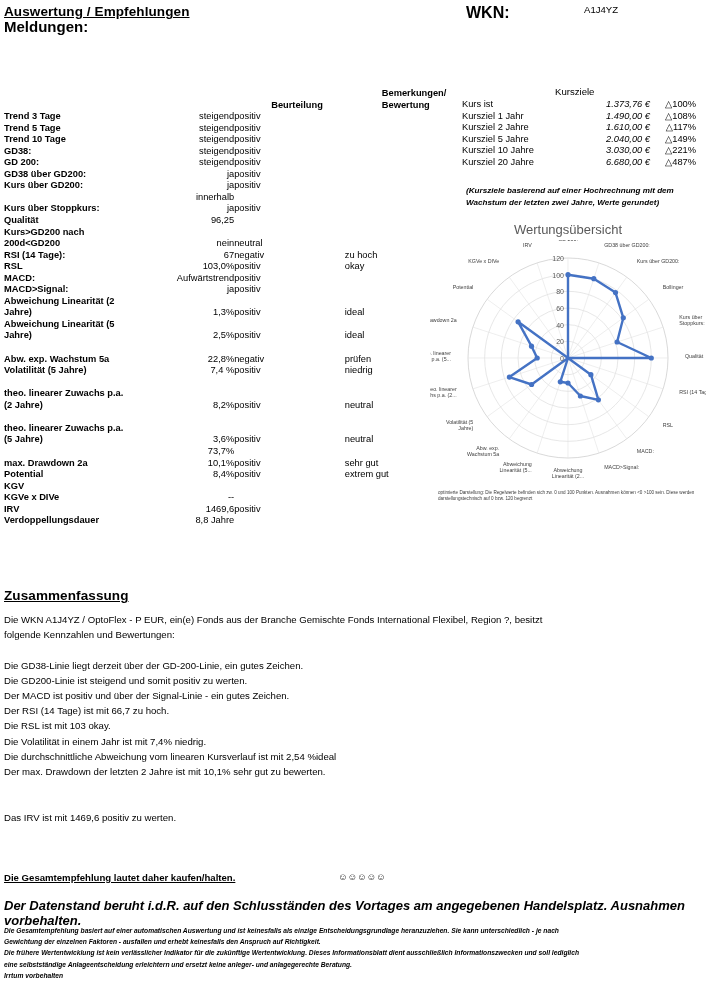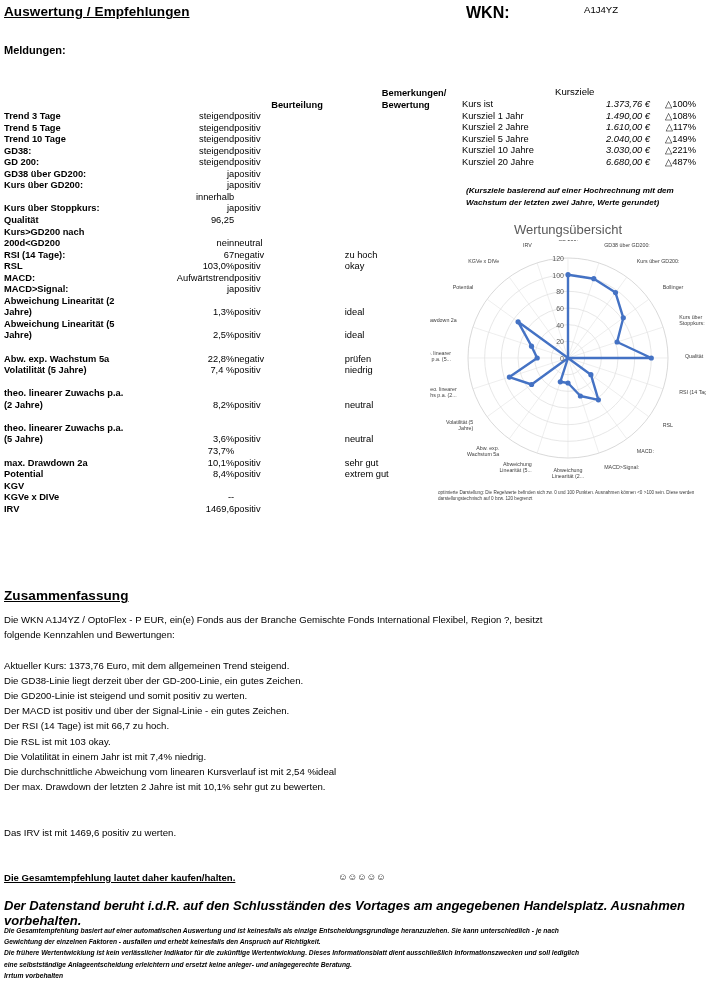--- a/index.html
+++ b/index.html
@@ -67,21 +67,21 @@
   .disc1{left:4px;top:898px;font-size:13px;font-style:italic;font-weight:bold;}
   .disc2{left:4px;top:925px;width:700px;font-size:6.7px;font-style:italic;font-weight:bold;line-height:11.2px;}
   .disc2 p{margin:0;white-space:nowrap;}
 </style>
 </head>
 <body>
 
 <div class="page">
 
   <div class="abs h1" style="left:4px;top:4px;">Auswertung / Empfehlungen</div>
-  <div class="abs bold" style="left:4px;top:44px;font-size:11px;">Meldungen:</div>
+  <div class="abs bold" style="left:4px;top:18px;font-size:15px;">Meldungen:</div>
 
   <div class="abs wkn-lbl">WKN:</div>
   <div class="abs wkn-val">A1J4YZ</div>
 
   <table class="tbl">
     <tbody id="tbl-body">
       <tr class="hdr">
         <td class="c-label"></td>
         <td class="c-value"></td>
         <td class="c-beur"></td>
@@ -294,20 +294,26 @@
         <tr>
           <td class="c-label">KGVe x DIVe</td>
           <td class="c-value">--</td>
           <td class="c-beur"></td>
           <td class="c-bem"></td>
         </tr>
         <tr>
           <td class="c-label">IRV</td>
           <td class="c-value">1469,6</td>
           <td class="c-beur">positiv</td>
+          <td class="c-bem"></td>
+        </tr>
+        <tr>
+          <td class="c-label">Verdoppellungsdauer</td>
+          <td class="c-value">8,8  Jahre</td>
+          <td class="c-beur"></td>
           <td class="c-bem"></td>
         </tr>
       </tbody>
   </table>
 
   <div class="abs kz-title">Kursziele</div>
   <table class="kztbl">
       <tbody id="kz-body">
         <tr>
           <td class="kz-n">Kurs ist</td>
@@ -439,21 +445,20 @@
     </svg>
     <div class="chart-note">optimierte Darstellung: Die Regelwerte befinden sich zw. 0 und 100 Punkten. Ausnahmen können &lt;0 &gt;100 sein. Diese werden darstellungstechnisch auf 0 bzw. 120 begrenzt</div>
   </div>
 
   <div class="abs h1 sum-h">Zusammenfassung</div>
   <div class="abs sum-body">
     <p>Die WKN A1J4YZ / OptoFlex - P EUR, ein(e) Fonds aus der Branche Gemischte Fonds International Flexibel, Region ?, besitzt</p>
     <p>folgende Kennzahlen und Bewertungen:</p>
     <p class="gap">&nbsp;</p>
     <div id="summary-lines">
-        <p>Aktueller Kurs: 1373,76 Euro, mit dem allgemeinen Trend steigend.</p>
         <p>Die GD38-Linie liegt derzeit über der GD-200-Linie, ein gutes Zeichen.</p>
         <p>Die GD200-Linie ist steigend und somit positiv zu werten.</p>
         <p>Der MACD ist positiv und über der Signal-Linie - ein gutes Zeichen.</p>
         <p>Der RSI (14 Tage) ist mit 66,7 zu hoch.</p>
         <p>Die RSL ist mit 103 okay.</p>
         <p>Die Volatilität in einem Jahr ist mit 7,4% niedrig.</p>
         <p>Die durchschnittliche Abweichung vom linearen Kursverlauf ist mit 2,54 %ideal</p>
         <p>Der max. Drawdown der letzten 2 Jahre ist mit  10,1% sehr gut zu bewerten.</p>
       </div>
     <p class="gap">&nbsp;</p>

